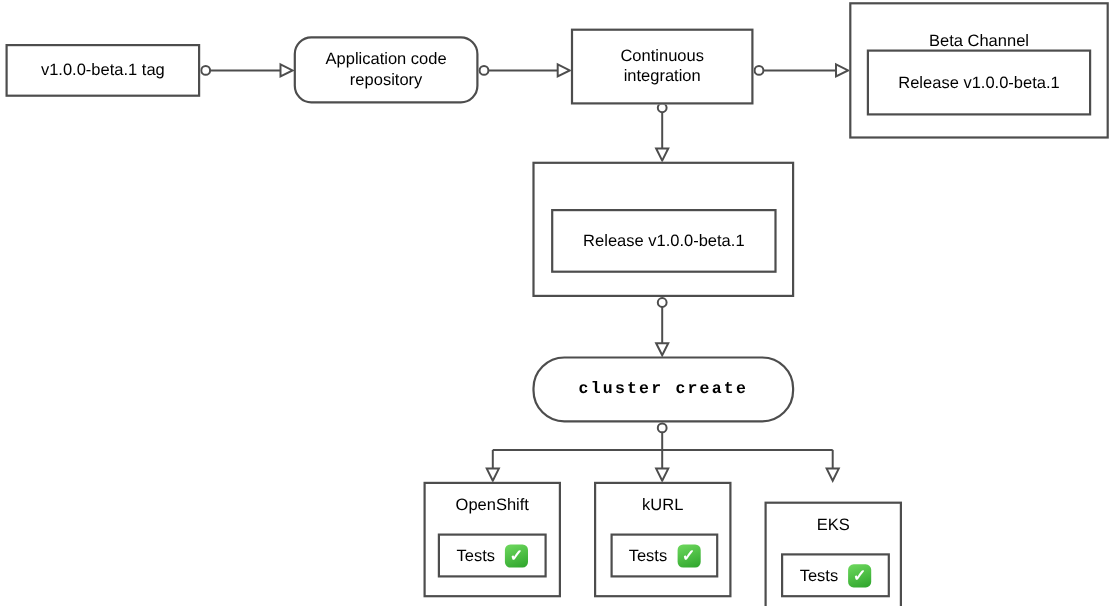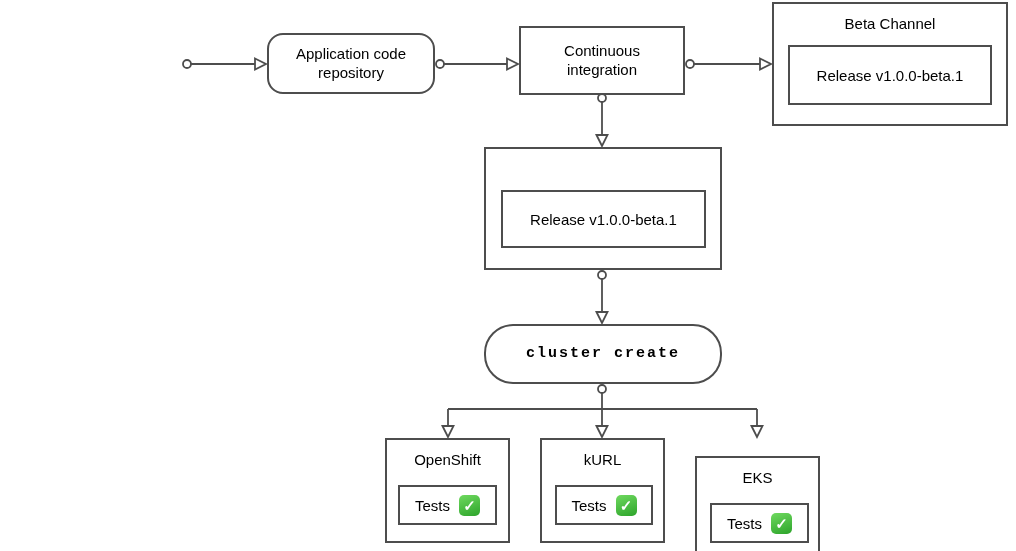--- a/index.html
+++ b/index.html
@@ -117,31 +117,34 @@
     <line x1="602" y1="393" x2="602" y2="409"></line>
     <polyline points="448,409 757,409"></polyline>
     <line x1="448" y1="409" x2="448" y2="426"></line>
     <polygon points="442.5,426 448,437 453.5,426"></polygon>
     <line x1="602" y1="409" x2="602" y2="426"></line>
     <polygon points="596.5,426 602,437 607.5,426"></polygon>
     <line x1="757" y1="409" x2="757" y2="426"></line>
     <polygon points="751.5,426 757,437 762.5,426"></polygon>
   </svg>
 
+  <div class="box" style="left:5px; top:40px; width:177px; height:48px;">
+    <span>v1.0.0-beta.1 tag</span>
+  </div>
 
   <div class="box" style="left:267px; top:33px; width:168px; height:61px;border-radius:16px;">
     <span>Application code repository</span>
   </div>
 
   <div class="box" style="left:519px; top:26px; width:166px; height:69px;">
     <span style="max-width:110px;">Continuous integration</span>
   </div>
 
   <div class="container-box" style="left:772px; top:2px; width:236px; height:124px;">
-    <div class="container-title" style="margin-top:11px;">Beta Channel</div>
+    <div class="container-title" style="margin-top:25px;">Beta Channel</div>
     <div class="inner-box" style="left:14px; top:41px; width:204px; height:60px;">
       <span>Release v1.0.0-beta.1</span>
     </div>
   </div>
 
   <div class="container-box" style="left:484px; top:147px; width:238px; height:123px;">
     <div class="inner-box" style="left:15px; top:41px; width:205px; height:58px;">
       <span>Release v1.0.0-beta.1</span>
     </div>
   </div>

